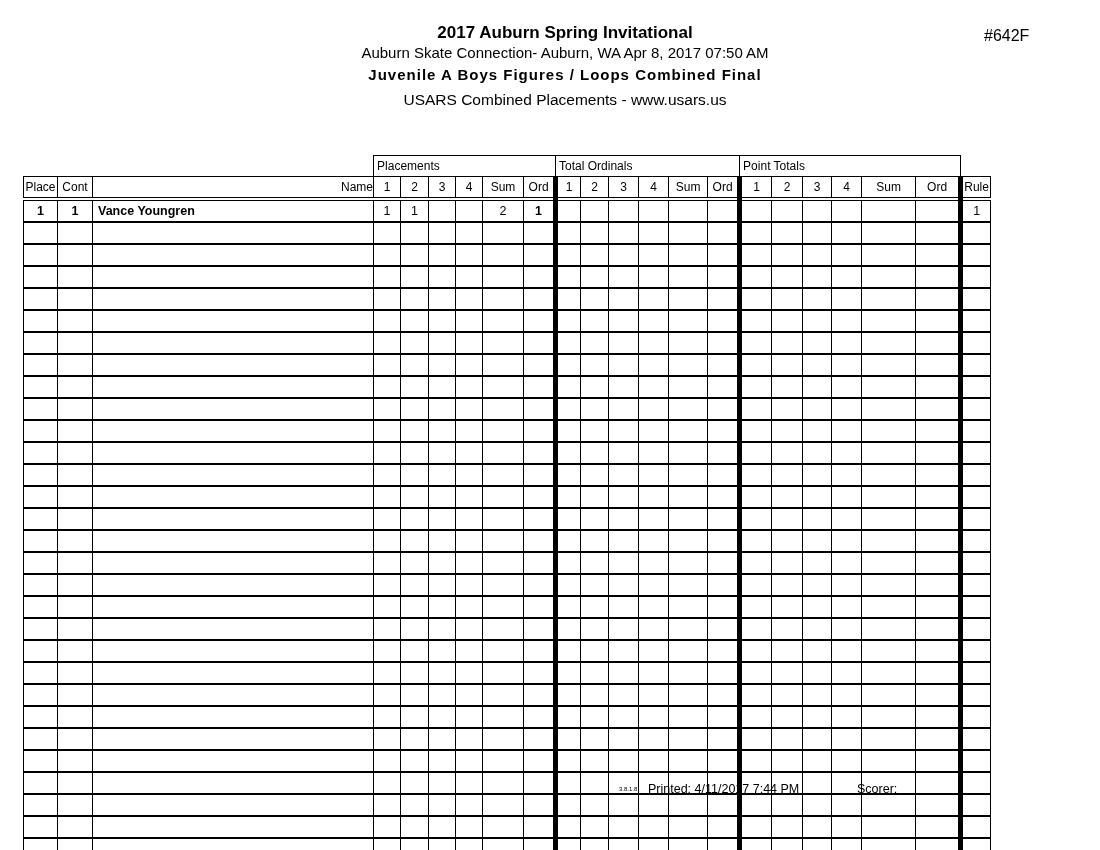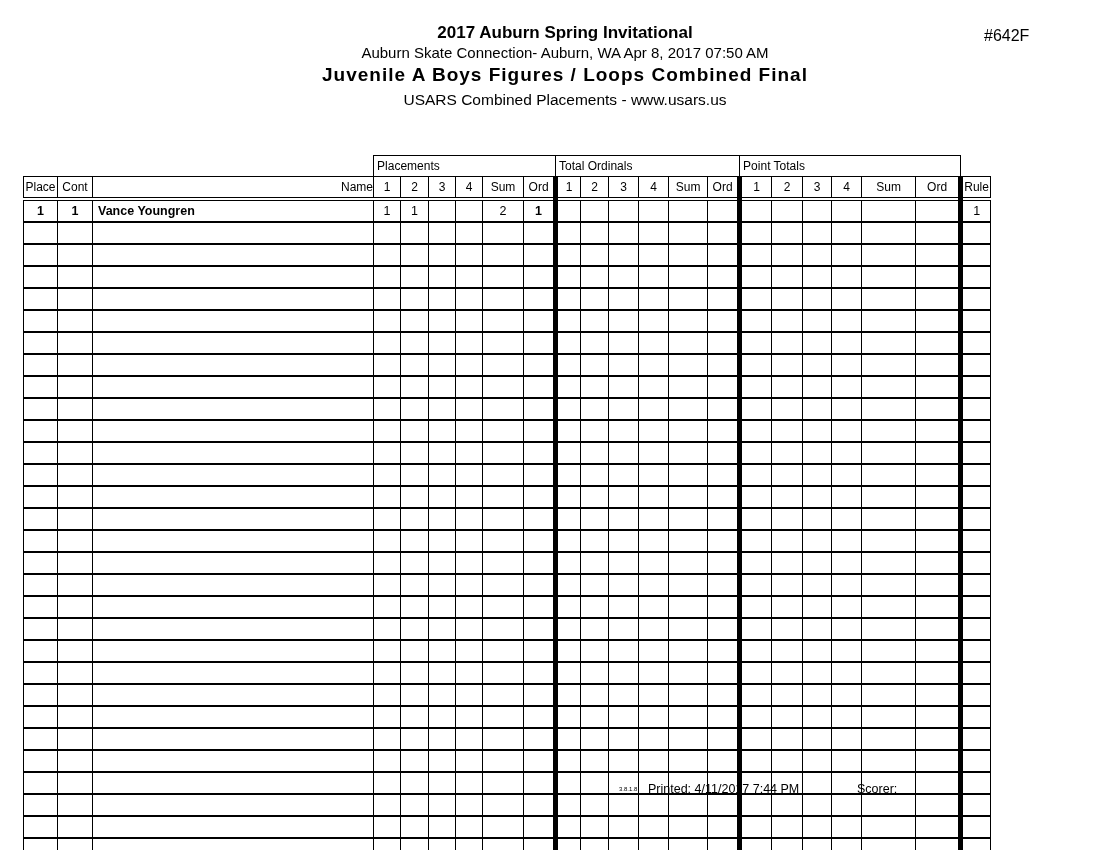--- a/index.html
+++ b/index.html
@@ -10,21 +10,21 @@
     position: relative; overflow: hidden;
   }
   .abs { position: absolute; }
 
   
   .req-block { left: 23px; top: 24px; font-size: 12.5px; line-height: 16px; white-space: pre; }
   .event-number { left: 984px; top: 27px; font-size: 16px; font-weight: normal; }
   .header-center { left: 30px; top: 22px; width: 1070px; text-align: center; }
   .hc-title   { font-size: 17px; font-weight: bold; line-height: 21px; }
   .hc-venue   { font-size: 15px; line-height: 19px; }
-  .hc-event   { font-size: 19px; font-weight: bold; letter-spacing: 1px; line-height: 24px; margin-top: 1px; }
+  .hc-event   { font-size: 15px; font-weight: bold; letter-spacing: 1px; line-height: 24px; margin-top: 1px; }
   .hc-sub     { font-size: 15.5px; line-height: 20px; margin-top: 3px; }
 
   
   table.score {
     position: absolute; left: 23px; top: 155px; width: 888px;
     border-collapse: collapse; table-layout: fixed; padding-left: 35px;
   }
   table.score td {
     font-size: 12px; padding: 0; height: 20px;
     overflow: hidden; white-space: nowrap; text-align: center;

